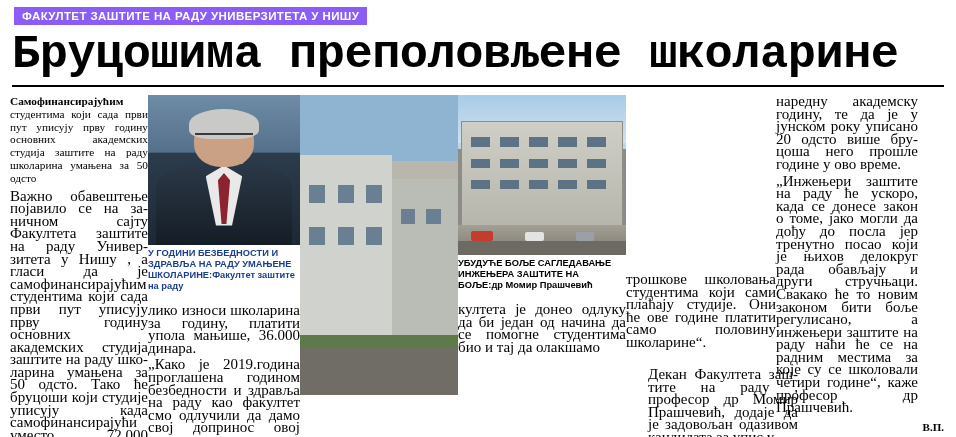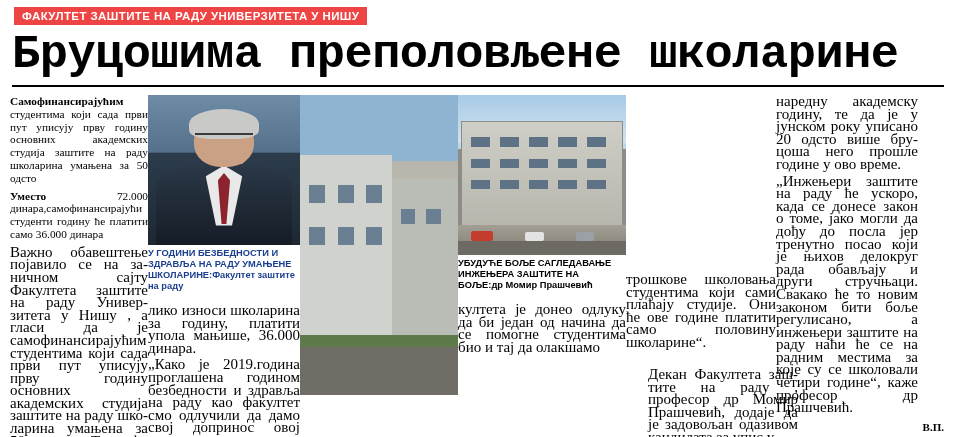--- a/index.html
+++ b/index.html
@@ -8,21 +8,21 @@
     background:#ffffff;
     font-family:"Liberation Serif", serif;
     color:#000;
     overflow:hidden;
   }
   .page{position:relative;width:956px;height:437px;box-sizing:border-box;padding:6px 10px 4px 10px;}
 
   
   .kicker{
     display:inline-block;
-    background:#ef4444;
+    background:#8b5cf6;
     color:#ffffff;
     font-family:"Liberation Sans", sans-serif;
     font-weight:bold;
     font-size:11.5px;
     letter-spacing:.4px;
     padding:3px 8px 3px 8px;
     margin-left:4px;
   }
 
   
@@ -173,21 +173,20 @@
 
   <div class="headline">Бруцошима преполовљене школарине</div>
 
   <div class="rule"></div>
 
   <div class="grid">
 
     <div class="col c1">
       <div class="col-inner">
         <p class="lede"><span class="bold">Самофинансирајућим</span><span> студентима који сада први пут уписују прву годину основних академских студија заштите на раду школарина умањена за 50 одсто</span></p>
-        <p class="lede"><span class="bold">Уместо</span><span> 72.000 динара,самофинансирајући студенти годину ће платити само 36.000 динара</span></p>
         <p class="body">Важно обавеште­ње појавило се на за­ничном сајту Факултета заштите на раду Универ­зитета у Нишу , а гласи да је самофинансирајућим студентима који сада први пут уписују прву годину основних академских сту­дија заштите на раду шко­ларина умањена за 50 од­сто. Тако ће бруцоши који студије уписују када самофинансирајући уместо 72.000 динара, ко-</p>
       </div>
     </div>
 
     <div class="col c2">
       <div class="col-inner">
         <div class="photo portrait">
           <div class="photo-inner-portrait">
             <div class="pz-body"></div>
             <div class="pz-shirt"></div>

